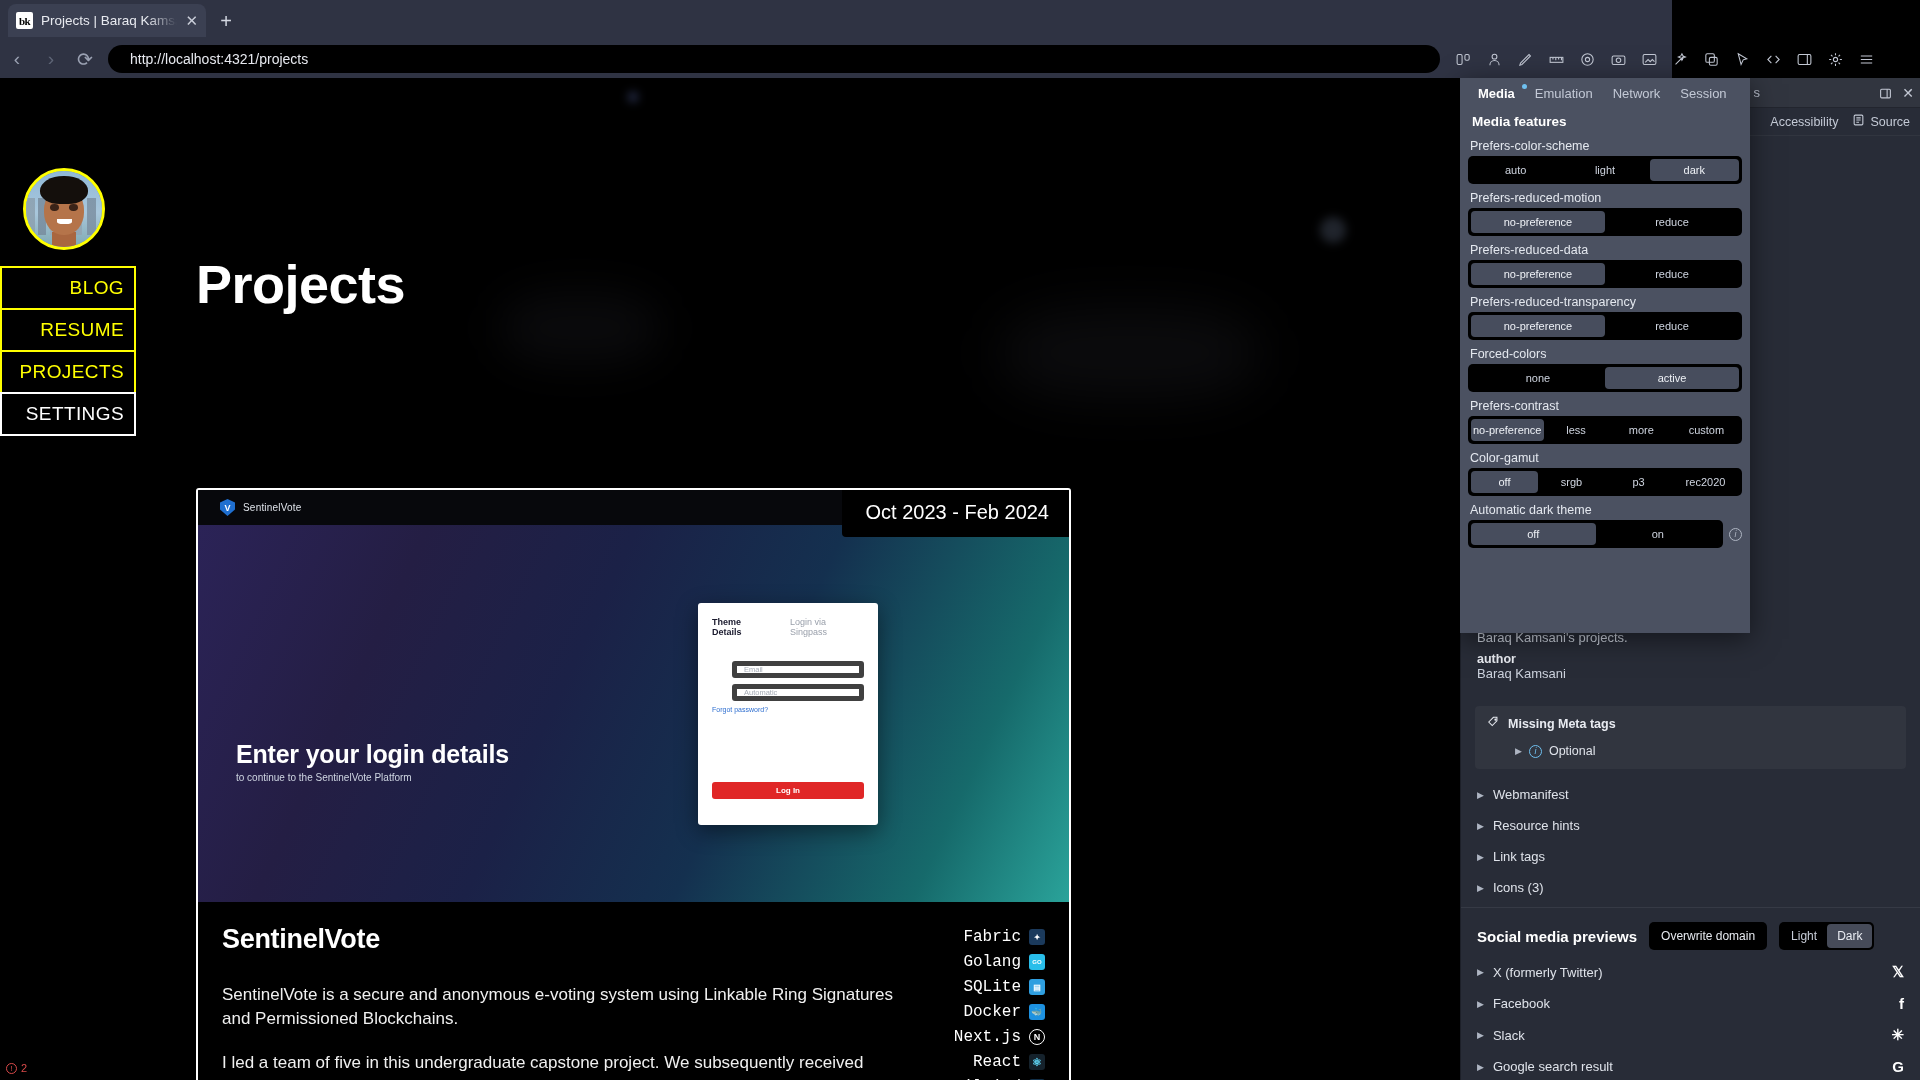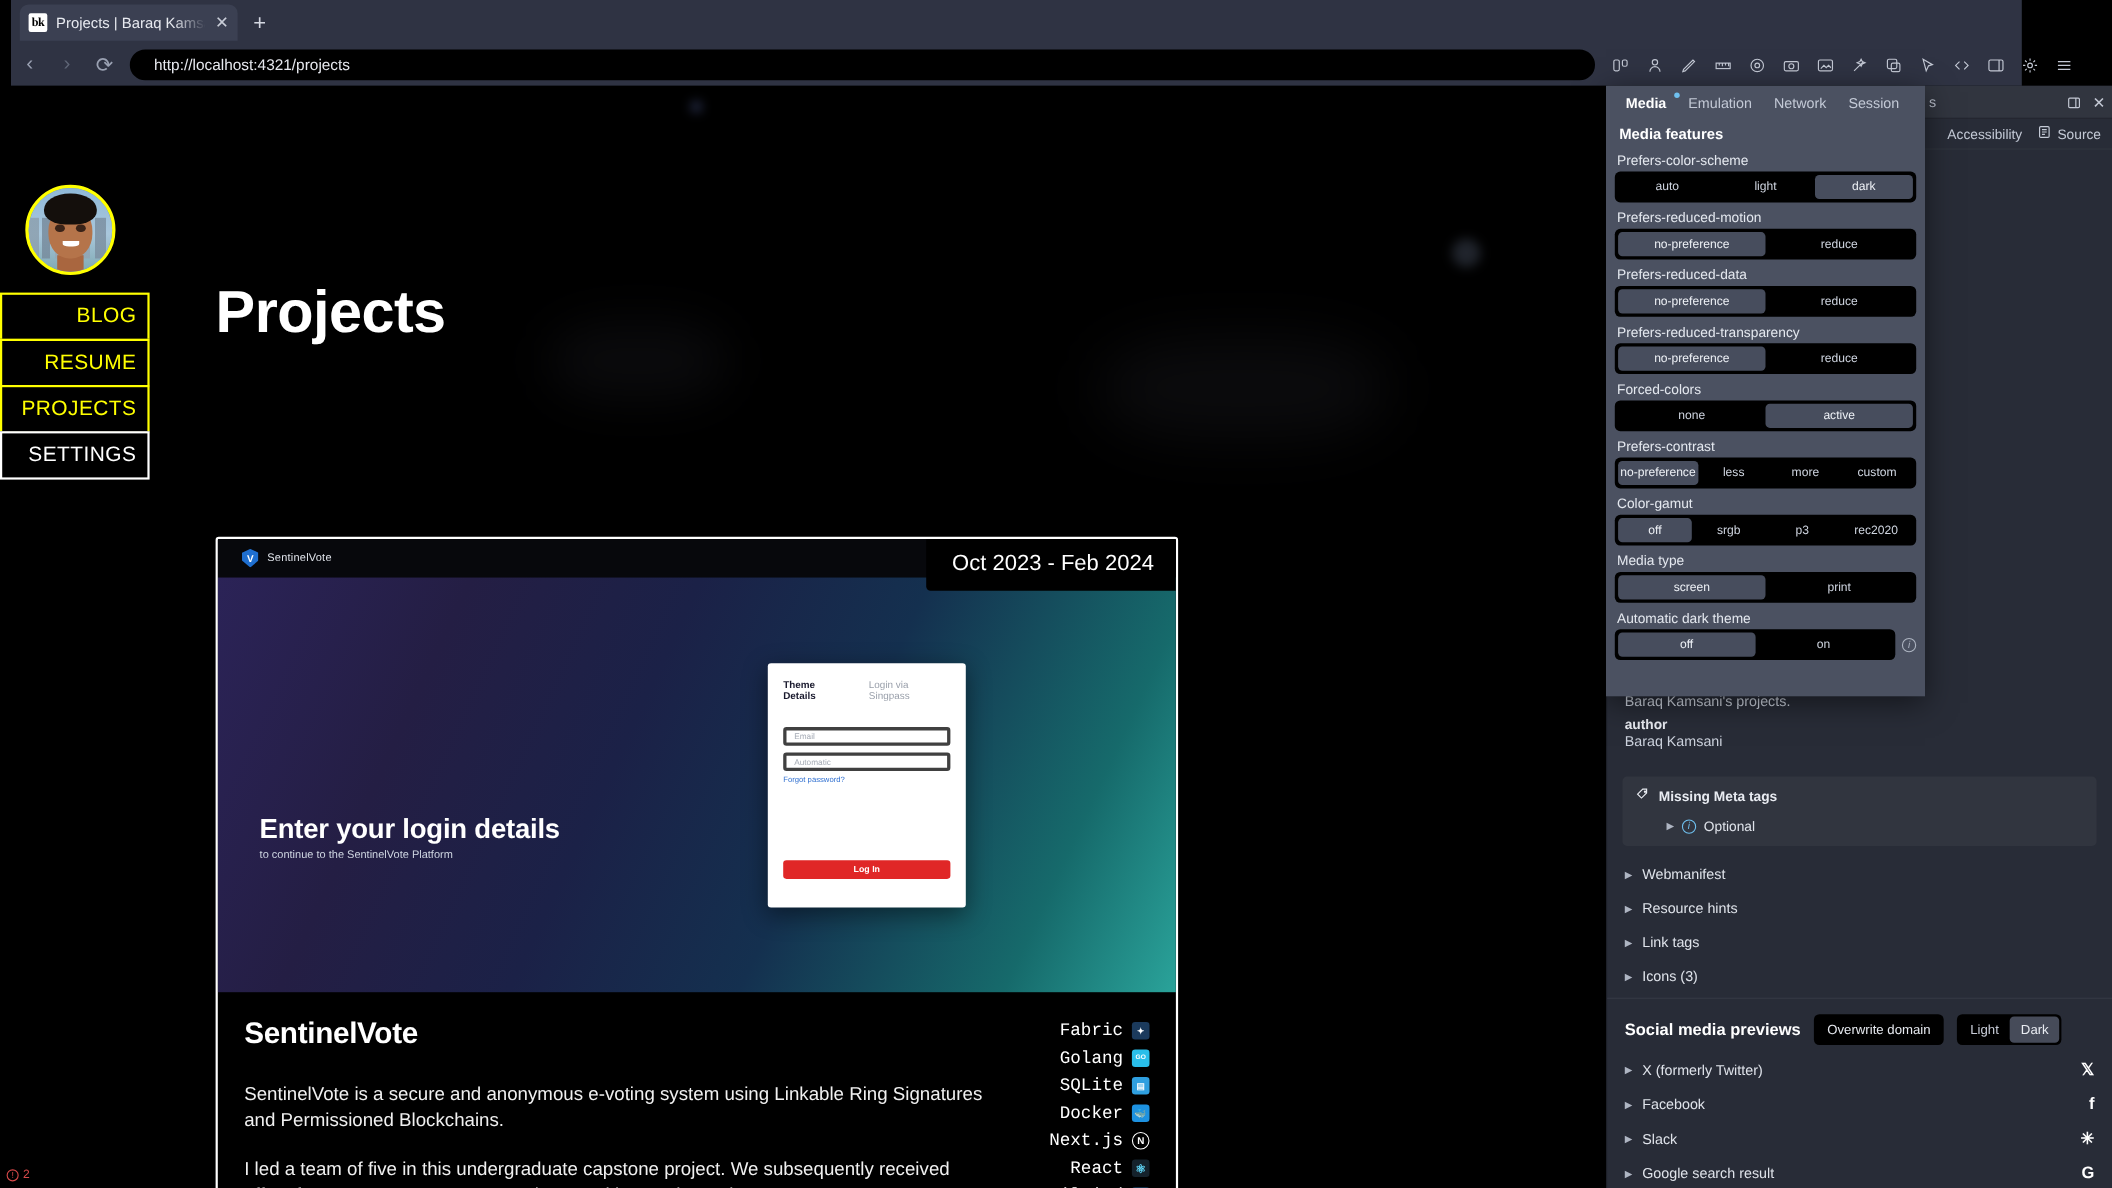--- a/index.html
+++ b/index.html
@@ -6,21 +6,21 @@
   html,body { width:1920px; height:1080px; overflow:hidden; }
   body {
     font-family: "Liberation Sans", sans-serif;
     background:#000;
     color:#fff;
     -webkit-font-smoothing: antialiased;
   }
   .screen { position:relative; width:1920px; height:1080px; background:#000; }
 
   
-  .chrome { position:absolute; left:10px; top:0; width:1828px; height:78px; background:#2f3343; }
+  .chrome { position:absolute; left:0; top:0; width:1672px; height:78px; background:#2f3343; }
   .tabstrip { position:absolute; left:0; top:0; width:1920px; height:40px; }
   .tab {
     position:absolute; left:8px; top:4px; height:33px; width:198px;
     background:#3b4052; border-radius:8px 8px 0 0;
     display:flex; align-items:center; padding:0 8px; gap:8px;
   }
   .tab-favicon {
     width:17px; height:17px; background:#fff; color:#000; border-radius:2px;
     font-family:"Liberation Serif", serif; font-size:11px; font-weight:bold;
     display:flex; align-items:center; justify-content:center; letter-spacing:-0.5px;
@@ -99,22 +99,22 @@
   .hero h3 { font-size:25px; font-weight:bold; color:#fff; letter-spacing:-0.2px; }
   .hero p { font-size:10px; color:#cfd6e2; margin-top:3px; }
   .loginbox {
     position:absolute; left:500px; top:78px; width:180px; height:222px;
     background:#fff; border-radius:3px; box-shadow:0 6px 22px rgba(0,0,0,.45);
     padding:14px 14px 0 14px;
   }
   .lb-tabs { display:flex; gap:18px; align-items:baseline; }
   .lb-tab1 { font-size:9px; font-weight:bold; color:#1a1a2e; }
   .lb-tab2 { font-size:9px; color:#9aa0ab; }
-  .lb-input { margin-top:0px; height:17px; border:3px solid #404040; border-radius:3px;
-    font-size:7.5px; color:#a5abb5; display:flex; align-items:center; padding-left:7px; }
+  .lb-input { margin-top:0px; height:17px; border:5px solid #404040; border-radius:3px;
+    font-size:7.5px; color:#a5abb5; display:flex; align-items:center; padding-left:7px;margin-left:20px; }
   .lb-forgot { font-size:7px; color:#2f6fd0; margin-top:5px; }
   .lb-btn { position:absolute; left:14px; right:14px; bottom:26px; height:17px; background:#e02727;
     border-radius:3px; color:#fff; font-size:8px; font-weight:bold;
     display:flex; align-items:center; justify-content:center; }
 
   .card-body { display:flex; padding:22px 24px 26px 24px; gap:18px; }
   .cb-left { flex:1; }
   .cb-title { font-size:27px; font-weight:bold; letter-spacing:-0.3px; }
   .cb-para { font-size:17px; line-height:1.42; color:#f0f0f0; margin-top:28px; max-width:680px; }
   .cb-para + .cb-para { margin-top:20px; }
@@ -605,27 +605,20 @@
     <div>
       <div class="mf-label">Color-gamut</div>
       <div class="mf-seg">
         <div class="on">off</div>
         <div>srgb</div>
         <div>p3</div>
         <div>rec2020</div>
       </div>
     </div>
 
-    <div>
-      <div class="mf-label">Media type</div>
-      <div class="mf-seg">
-        <div class="on">screen</div>
-        <div>print</div>
-      </div>
-    </div>
 
     <div>
       <div class="mf-label">Automatic dark theme</div>
       <div class="mf-row">
         <div class="mf-seg">
           <div class="on">off</div>
           <div>on</div>
         </div>
         <span class="info-c">i</span>
       </div>

